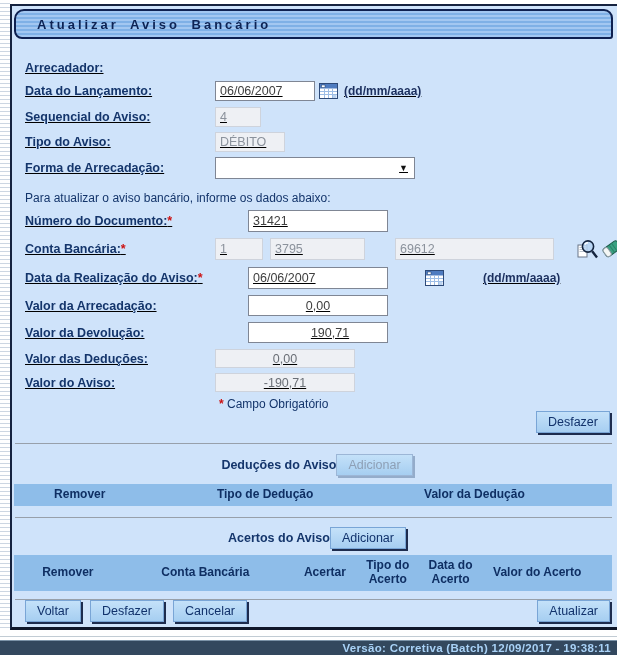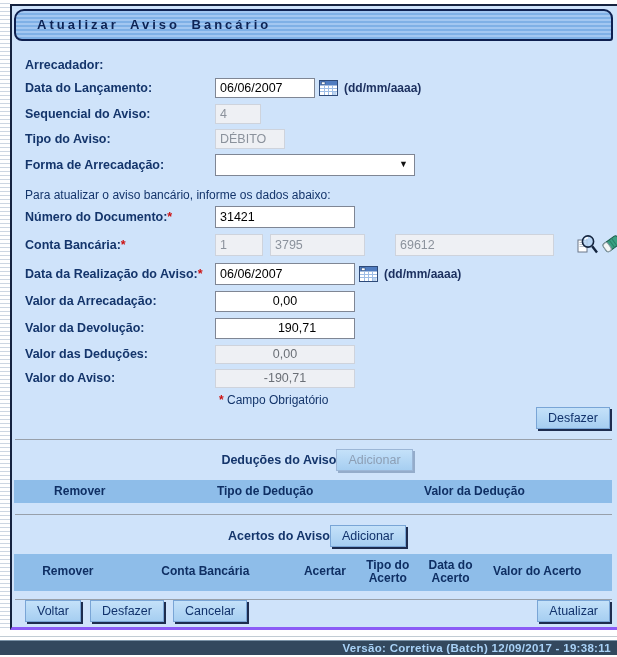--- a/index.html
+++ b/index.html
@@ -7,47 +7,47 @@
     width:617px;height:657px;position:relative;overflow:hidden;
     background:#ffffff;
     font-family:"Liberation Sans","DejaVu Sans",sans-serif;
   }
   .left-strip{
     position:absolute;left:0;top:0;width:10px;height:631px;
     background:repeating-linear-gradient(180deg,#ffffff 0 3px,#ccd6e2 3px 4px);
   }
   .panel{
     position:absolute;left:10px;top:4px;width:605px;height:621px;
-    border-top:2px solid #16233f;border-left:2px solid #16233f;border-bottom:3px solid #8b5cf6;
+    border-top:2px solid #16233f;border-left:2px solid #16233f;border-bottom:3px solid #0f172a;
     background:#cfe3fa;
     display:flex;flex-direction:column;
     box-sizing:content-box;
   }
   
   .tab{
     margin:3px 4px 0 2px;height:28px;
     background:repeating-linear-gradient(180deg,#a3c7f1 0 2px,#7fb0e6 2px 4px);
     border:2px solid #0e2050;border-radius:10px 9px 3px 8px;
     display:flex;align-items:center;
   }
   .tab span{
     color:#0d2354;font-size:13px;font-weight:bold;
     letter-spacing:3px;word-spacing:5px;padding-left:21px;
   }
   
   .form{margin-top:17px;}
-  .row{display:flex;align-items:center;margin:0 0 5px 13px;}
-  .row.mb6{margin-bottom:6px;} .row.mb7{margin-bottom:7px;}
+  .row{display:flex;align-items:center;margin:5px 0 5px 13px;text-decoration:underline;}
+  .row.mb6{margin-bottom:6px;gap:33px;} .row.mb7{margin-bottom:7px;}
   .lbl{
     width:190px;flex-shrink:0;
     color:#14356b;font-size:12.5px;font-weight:bold;
   }
   .req{color:#cc1111;font-weight:bold;}
   input{
-    font-family:inherit;font-size:12.5px;color:#000000;
+    font-family:inherit;font-size:12.5px;color:#404040;
     height:20px;border:1px solid #7f8694;background:#fff;
     padding:0 4px;box-sizing:border-box;
   }
   input.tall{height:22px;}
   .ro{
     background:#eef0f4;border:1px solid #ced3dc;color:#8b929c;
   }
   .w-xl{width:379px;} .w-date1{width:100px;} .w-date2{width:140px;}
   .w-seq{width:46px;} .w-tipo{width:70px;} .w-num{width:140px;}
   .w-val{width:140px;text-align:center;}

